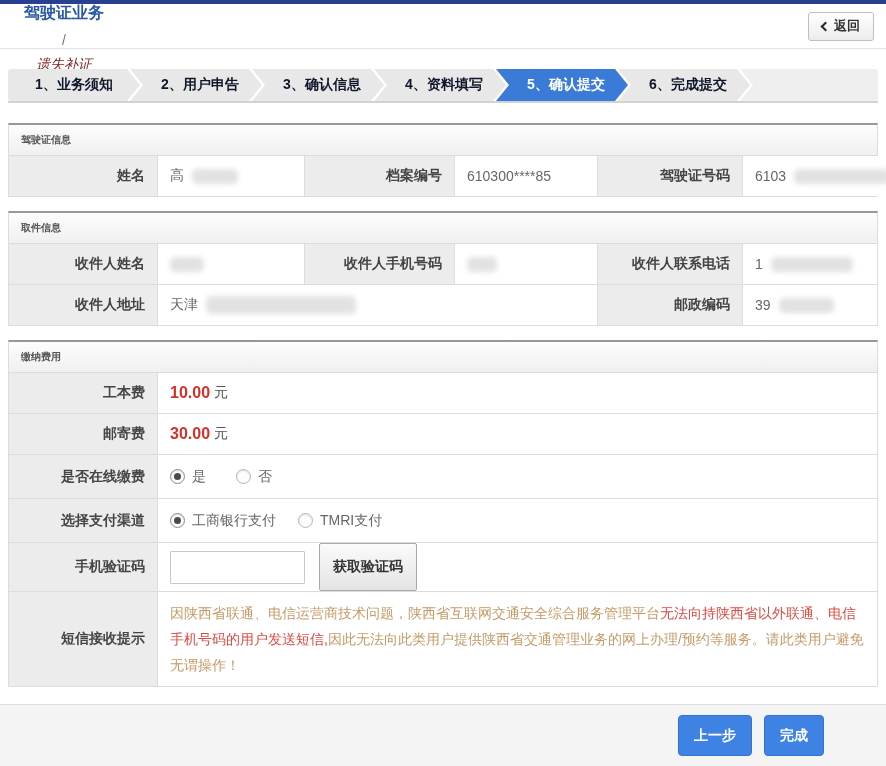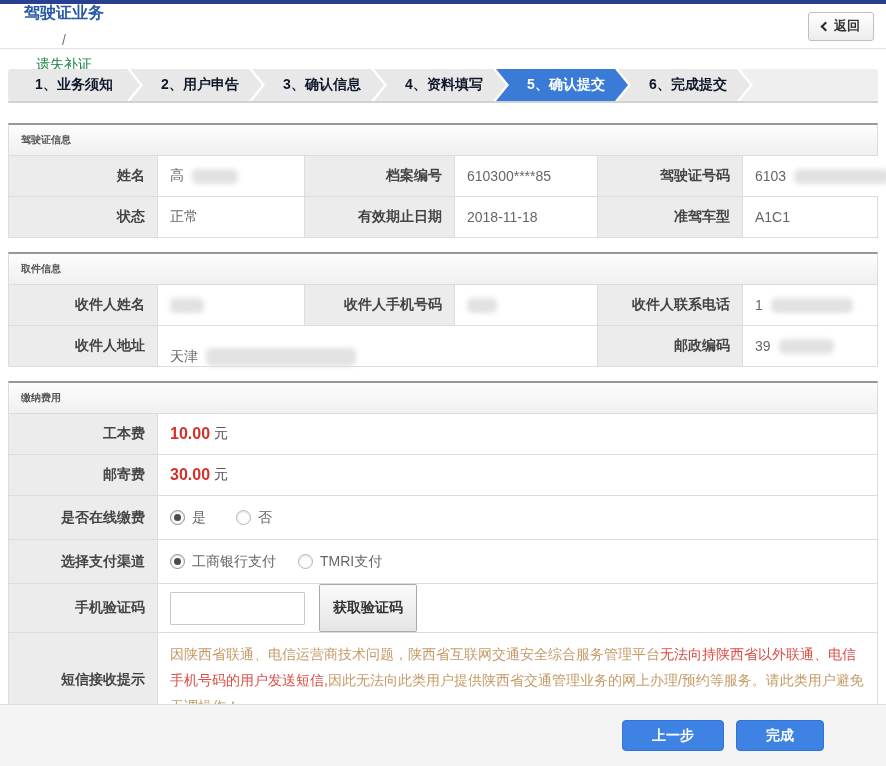--- a/index.html
+++ b/index.html
@@ -21,21 +21,21 @@
   .doc-icon {
     width:21px; height:16px; background:#2e6ac0; border-radius:3px;
     position:relative; display:inline-block;
   }
   .doc-icon::after {
     content:""; position:absolute; left:4px; right:3px; top:3.5px; height:9px;
     background:repeating-linear-gradient(to bottom,#fff 0 1.6px,rgba(255,255,255,0) 1.6px 4.4px);
   }
   .page-title { color:#2857a4; font-weight:bold; font-size:16px; }
   .bc-sep { color:#777; font-size:14px; margin:0 1px; }
-  .subtitle { color:#15803d; font-size:14px; }
+  .subtitle { color:#7f1d1d; font-size:14px;font-style:italic; }
   .back-btn {
     height:29px; padding:0 13px; cursor:pointer;
     background:linear-gradient(#ffffff,#ececec);
     border:1px solid #bfbfbf; border-radius:3px;
     font-family:inherit; font-size:13px; font-weight:bold; color:#333;
     display:flex; align-items:center; gap:5px; margin-right:2px;
   }
   .chev {
     width:7px; height:7px; border-left:2px solid #2b2b2b; border-bottom:2px solid #2b2b2b;
     transform:rotate(45deg); display:inline-block; margin-top:1px;
@@ -74,21 +74,21 @@
   .grid2 { display:grid; grid-template-columns:149px 1fr; }
   .row { border-bottom:1px solid #dcdcdc; }
   .section .row:last-child { border-bottom:none; }
   .cell { display:flex; align-items:center; min-height:40px; padding:0 12px; }
   .cell.label {
     background:#ececec; justify-content:flex-end; text-align:right;
     font-weight:bold; color:#444; border-right:1px solid #dcdcdc;
   }
   .cell.value { background:#fff; color:#666; border-right:1px solid #dcdcdc; gap:4px; }
   .grid6 .cell:last-child, .grid2 .cell:last-child { border-right:none; }
-  .span3 { grid-column:2 / 5;align-items:flex-end; }
+  .span3 { grid-column:2 / 5; }
 
   .smudge {
     display:inline-block; height:15px; background:#e2e2e2;
     border-radius:5px; filter:blur(2.5px); margin-left:4px;
   }
 
   
   .amount { color:#d3302a; font-weight:bold; font-size:16px; }
   .unit { color:#555; font-size:14px; }
   .row-pay .cell, .row-channel .cell { min-height:43px; }
@@ -121,21 +121,21 @@
   .n-strong { color:#dd4b43; }
 
   
   .footer-bar {
     position:absolute; left:0; right:0; bottom:0; height:62px;
     background:#f4f4f4; border-top:1px solid #ddd;
     display:flex; align-items:center; justify-content:flex-end;
     padding-right:62px; gap:12px;
   }
   .blue-btn {
-    height:31px; padding:0 29px; cursor:pointer;
+    height:41px; padding:0 15px; cursor:pointer;
     background:#3e82e4; border:1px solid #3273d9; border-radius:4px;
     color:#fff; font-family:inherit; font-size:14px; font-weight:bold;
   }
 </style>
 </head>
 <body>
 
 <div class="topline"></div>
 
 <header class="header">
@@ -188,34 +188,20 @@
       <div class="cell label">档案编号</div>
       <div class="cell value">
         <span>610300****85</span>
       </div>
       <div class="cell label">驾驶证号码</div>
       <div class="cell value">
         <span>6103</span>
         <span class="smudge" style="width:96px"></span>
       </div>
     </div>
-    <div class="row grid6">
-      <div class="cell label">状态</div>
-      <div class="cell value">
-        <span>正常</span>
-      </div>
-      <div class="cell label">有效期止日期</div>
-      <div class="cell value">
-        <span>2018-11-18</span>
-      </div>
-      <div class="cell label">准驾车型</div>
-      <div class="cell value">
-        <span>A1C1</span>
-      </div>
-    </div>
   </section>
 
   <section class="section">
     <div class="section-header">取件信息</div>
     <div class="row grid6">
       <div class="cell label">收件人姓名</div>
       <div class="cell value">
         <span class="smudge" style="width:34px;margin-left:0"></span>
       </div>
       <div class="cell label">收件人手机号码</div>

